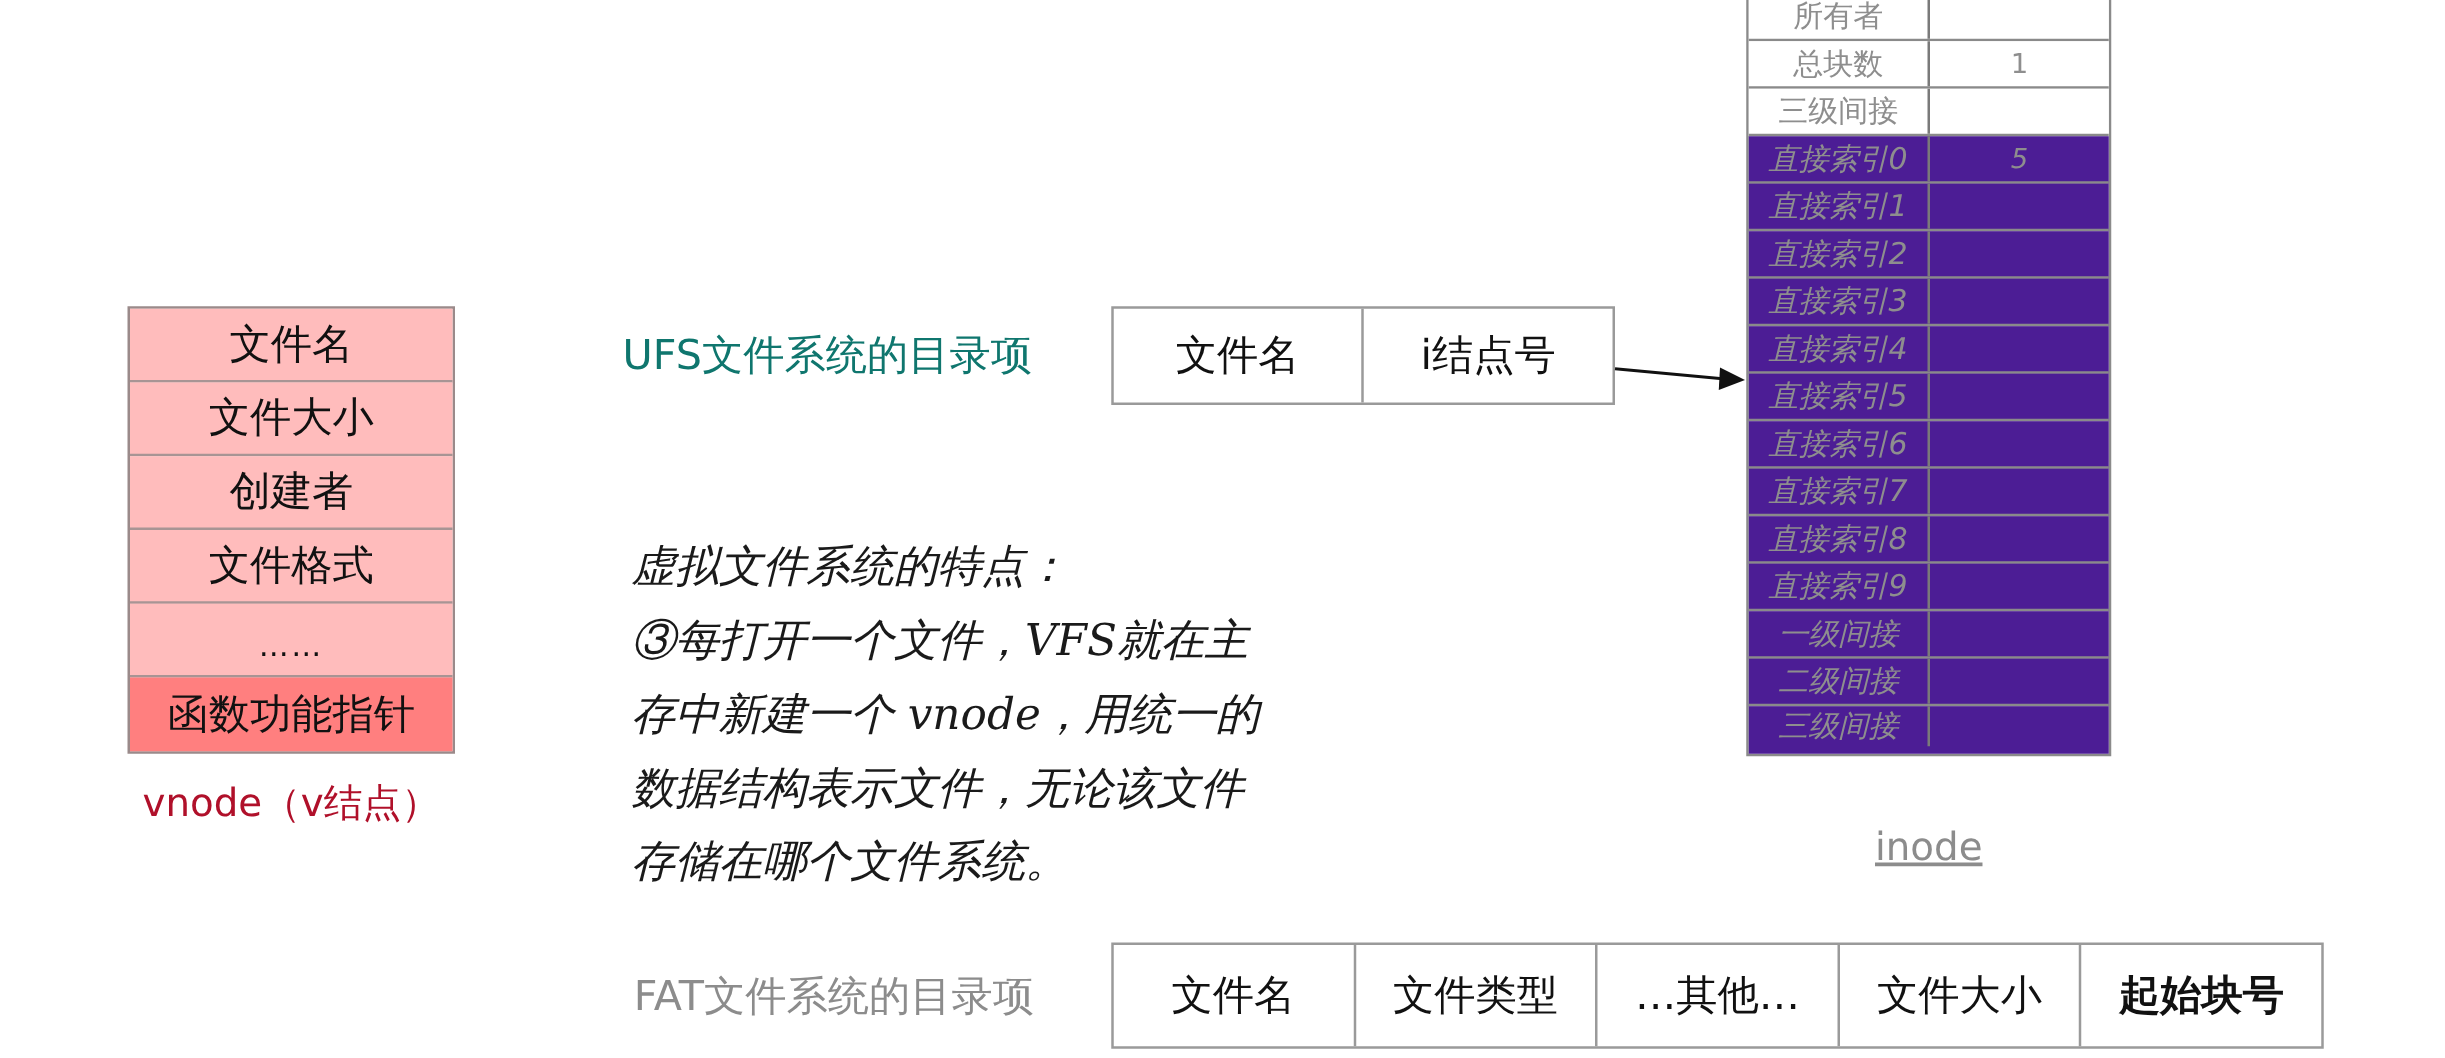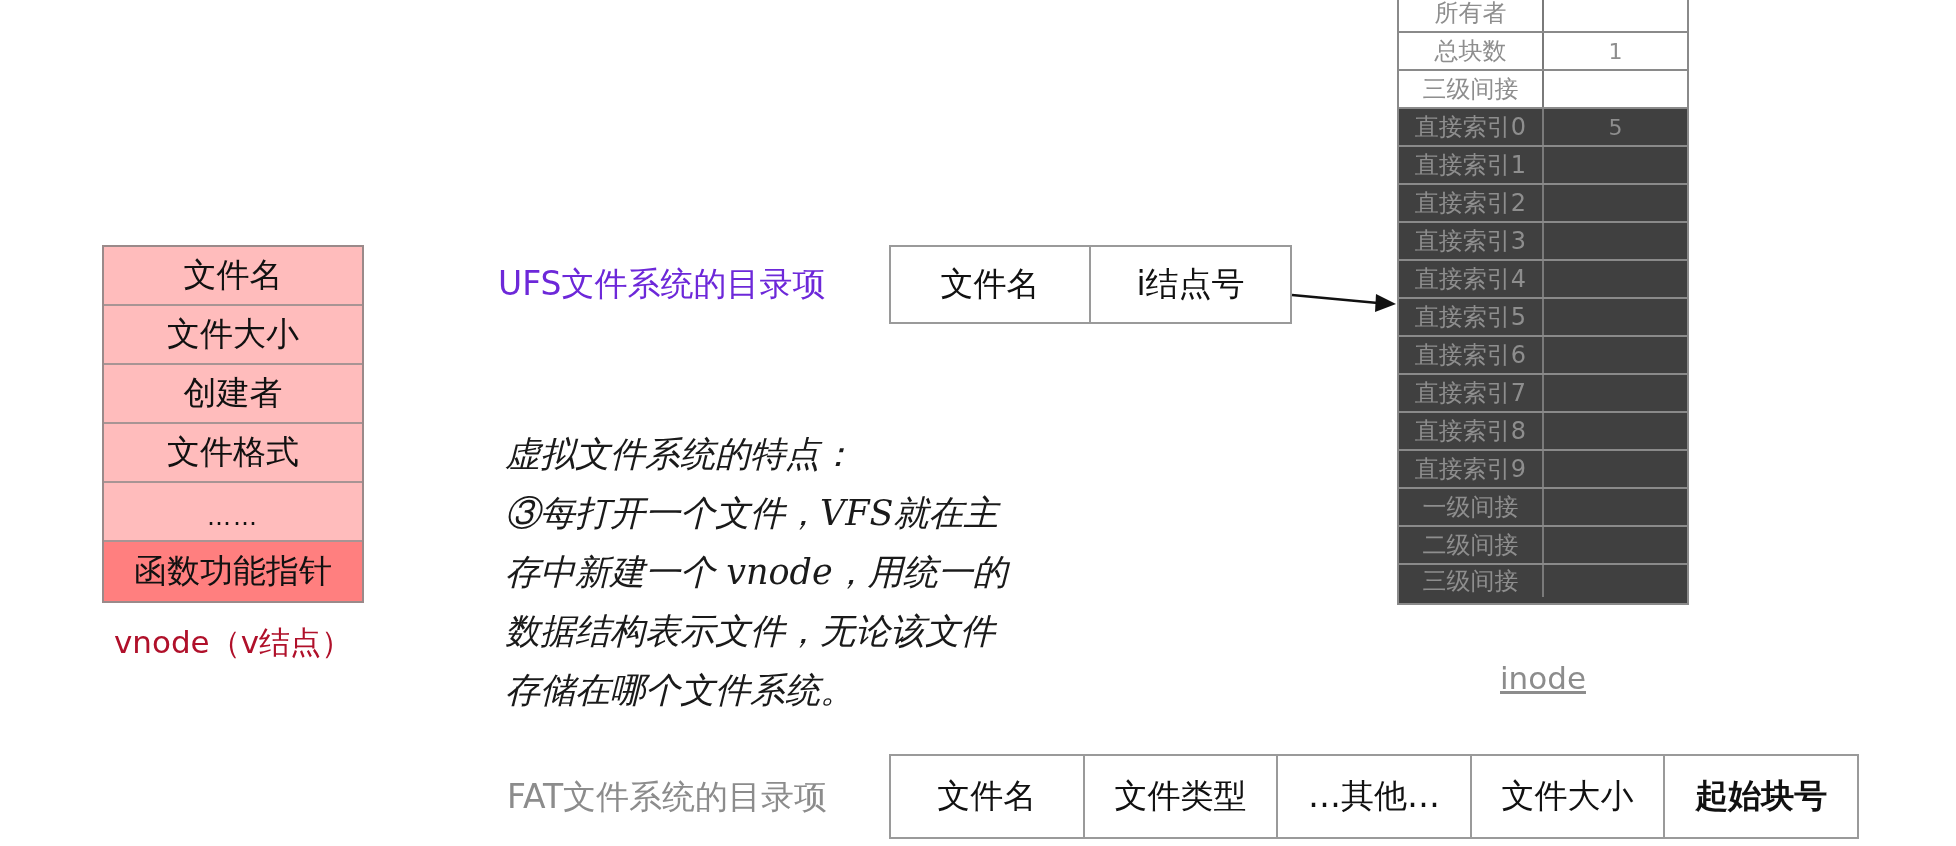--- a/index.html
+++ b/index.html
@@ -11,33 +11,33 @@
   .abs { position:absolute; }
   
   #vnode { left:102px; top:245px; width:262px; border:2px solid #9a8a8a; box-sizing:border-box; }
   .vrow { height:59px; display:flex; align-items:center; justify-content:center;
           background:#ffbcbc; border-bottom:2px solid #a89494; font-size:33px; color:#111; box-sizing:border-box; }
   .vrow.last { background:#ff7f7f; border-bottom:none; }
   .vrow.dots { font-size:24px; letter-spacing:2px; padding-top:10px; }
   #vnode-label { left:102px; top:622px; width:262px; text-align:center; font-size:31px; color:#b0102a; }
 
   
-  #ufs-label { left:498px; top:262px; font-size:33px; color:#6d28d9; }
+  #ufs-label { left:498px; top:262px; font-size:33px; color:#0f766e; }
   #ufs-box { left:889px; top:245px; width:403px; height:79px; border:2px solid #9a9a9a; box-sizing:border-box; display:flex; }
   .cell { display:flex; align-items:center; justify-content:center; font-size:33px; color:#111; box-sizing:border-box; }
   #ufs-box .cell { height:100%; }
   #ufs-box .c1 { width:200px; border-right:2px solid #9a9a9a; }
   #ufs-box .c2 { flex:1; }
 
   
   #inode { left:1397px; top:-7px; width:292px; border:2px solid #8a8a8a; box-sizing:border-box; }
   .irow { display:flex; height:38px; border-bottom:2px solid #8a8a8a; box-sizing:border-box; }
   .irow:last-child { border-bottom:none;flex-direction:column; }
   .irow.white { background:#ffffff; }
-  .irow.yellow { background:#404040; }
+  .irow.yellow { background:#4c1d95;font-style:italic; }
   .irow .k { width:145px; border-right:2px solid #7a7a7a; display:flex; align-items:center; justify-content:center; font-size:24px; color:#8e8e8e; box-sizing:border-box; }
   .irow .v { flex:1; display:flex; align-items:center; justify-content:center; font-size:22px; color:#8e8e8e; }
   #inode-label { left:1397px; top:660px; width:292px; text-align:center; font-size:31px; color:#8c8c8c;text-decoration:underline; }
 
   
   #note { left:505px; top:425px; font-family:"DejaVu Serif", "Liberation Serif", serif; font-size:35px; line-height:59px; color:#1a1a1a; }
   #note div { white-space:nowrap;font-style:italic; }
 
   
   #fat-label { left:507px; top:775px; font-size:33px; color:#8c8c8c; }

